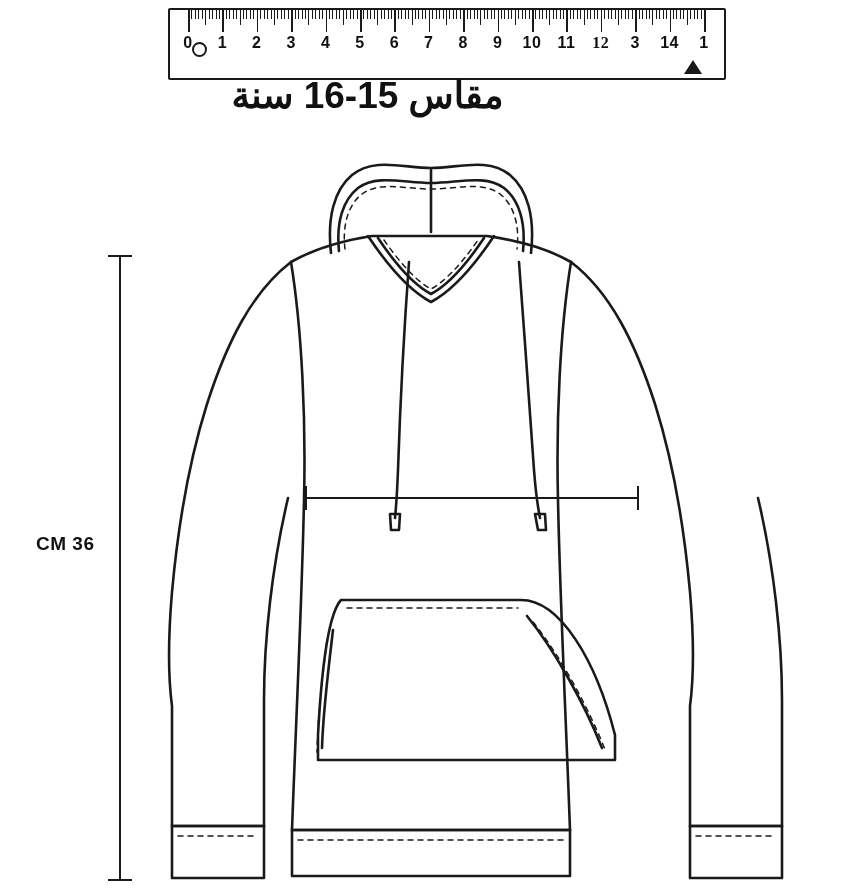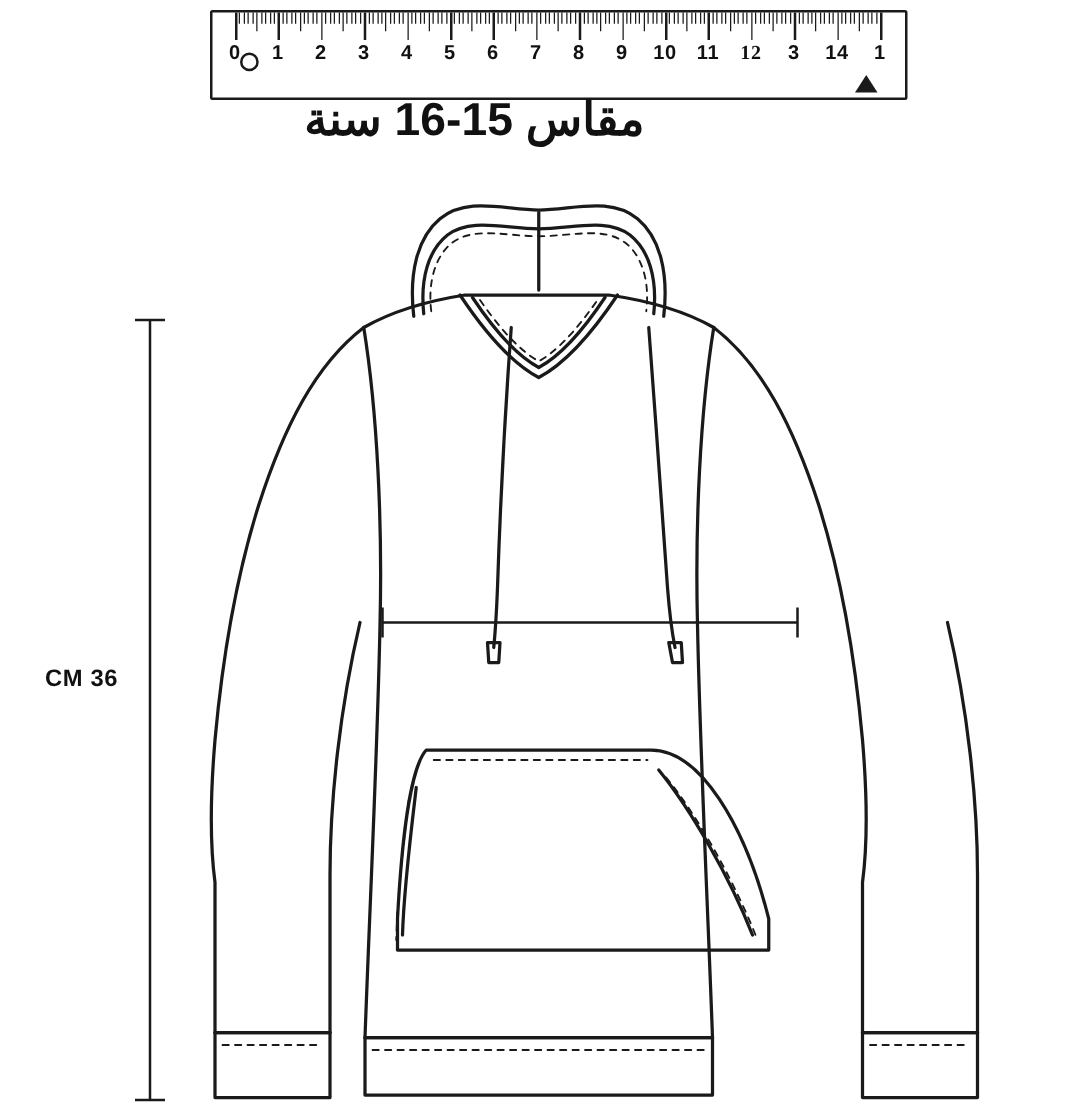--- a/index.html
+++ b/index.html
@@ -70,21 +70,21 @@
     left: 516px;
     width: 0; height: 0;
     border-left: 9px solid transparent;
     border-right: 9px solid transparent;
     border-bottom: 14px solid #1a1a1a;
   }
 
   
   .title-ar {
     position: absolute;
-    left: 12px; top: 74px;
+    left: 0; top: 74px;
     width: 735px;
     text-align: center;
     font-size: 37px;
     font-weight: 700;
     color: #111;
     direction: rtl;
     letter-spacing: 0px;
   }
   .title-en {
     position: absolute;

